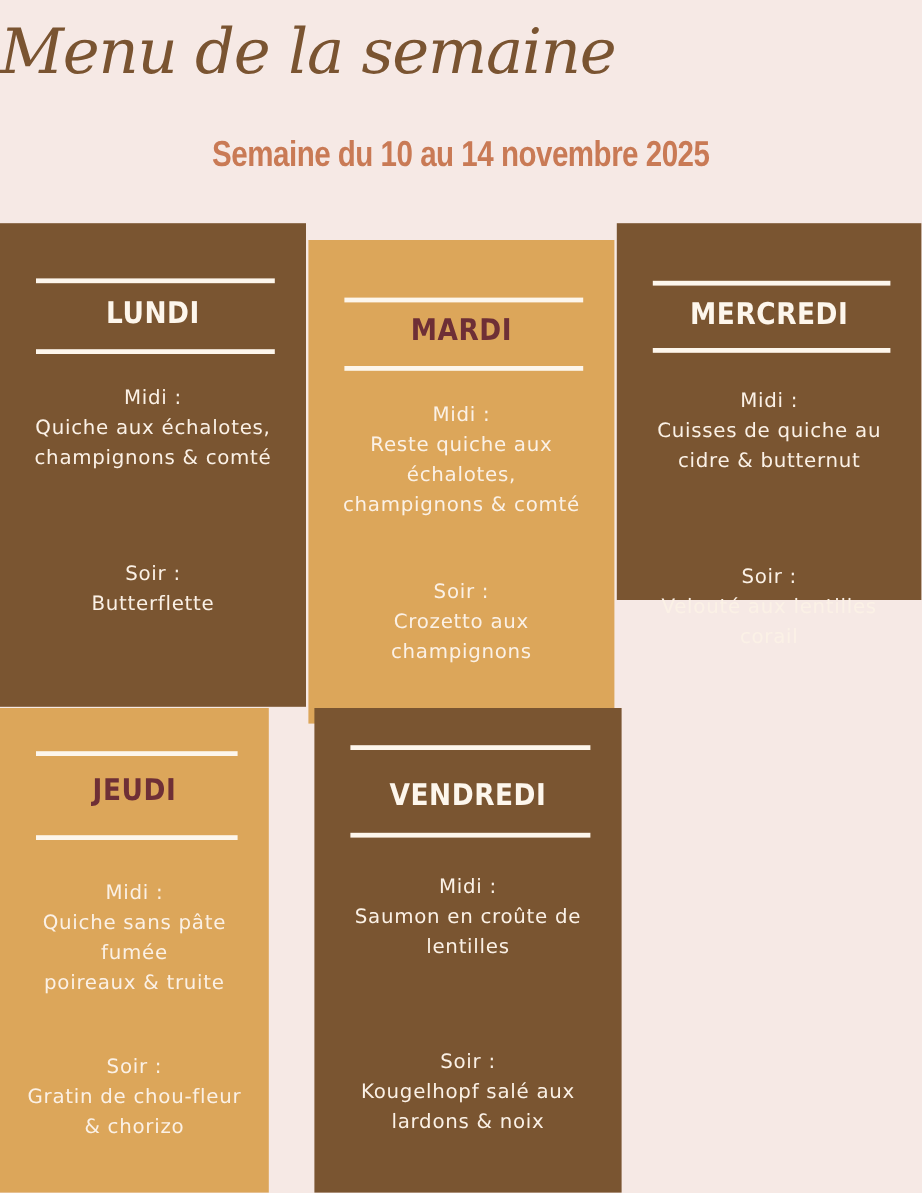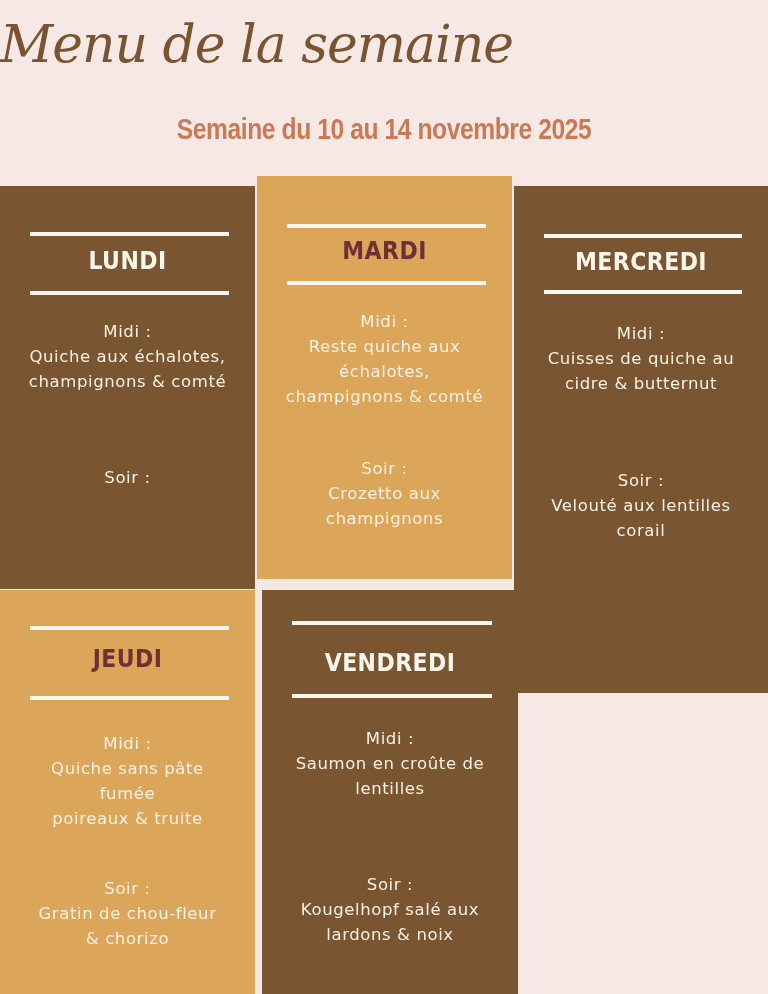--- a/index.html
+++ b/index.html
@@ -70,57 +70,58 @@
   <div class="rule" style="top:46px;"></div>
   <div class="day" style="top:60px;">LUNDI</div>
   <div class="rule" style="top:105px;"></div>
   <div class="meal" style="top:133px;">
     <span>Midi :</span>
     <span>Quiche aux échalotes,</span>
     <span>champignons &amp; comté</span>
   </div>
   <div class="meal" style="top:279px;">
     <span>Soir :</span>
+    <span>Butterflette</span>
   </div>
 </div>
 
-<div class="card gold" style="left:257px;top:176px;width:255px;height:403px;">
+<div class="card gold" style="left:257px;top:200px;width:255px;height:403px;">
   <div class="rule" style="top:48px;"></div>
   <div class="day" style="top:60px;">MARDI</div>
   <div class="rule" style="top:105px;"></div>
   <div class="meal" style="top:133px;">
     <span>Midi :</span>
     <span>Reste quiche aux</span>
     <span>échalotes,</span>
     <span>champignons &amp; comté</span>
   </div>
   <div class="meal" style="top:280px;">
     <span>Soir :</span>
     <span>Crozetto aux</span>
     <span>champignons</span>
   </div>
 </div>
 
-<div class="card dark" style="left:514px;top:186px;width:254px;height:507px;">
+<div class="card dark" style="left:514px;top:186px;width:254px;height:314px;">
   <div class="rule" style="top:48px;"></div>
   <div class="day" style="top:61px;">MERCREDI</div>
   <div class="rule" style="top:104px;"></div>
   <div class="meal" style="top:135px;">
     <span>Midi :</span>
     <span>Cuisses de quiche au</span>
     <span>cidre &amp; butternut</span>
   </div>
   <div class="meal" style="top:282px;">
     <span>Soir :</span>
     <span>Velouté aux lentilles</span>
     <span>corail</span>
   </div>
 </div>
 
-<div class="card gold" style="left:0;top:590px;width:255px;height:404px;">
+<div class="card gold" style="left:0;top:590px;width:224px;height:404px;">
   <div class="rule" style="top:36px;"></div>
   <div class="day" style="top:54px;">JEUDI</div>
   <div class="rule" style="top:106px;"></div>
   <div class="meal" style="top:141px;">
     <span>Midi :</span>
     <span>Quiche sans pâte</span>
     <span>fumée</span>
     <span>poireaux &amp; truite</span>
   </div>
   <div class="meal" style="top:286px;">

